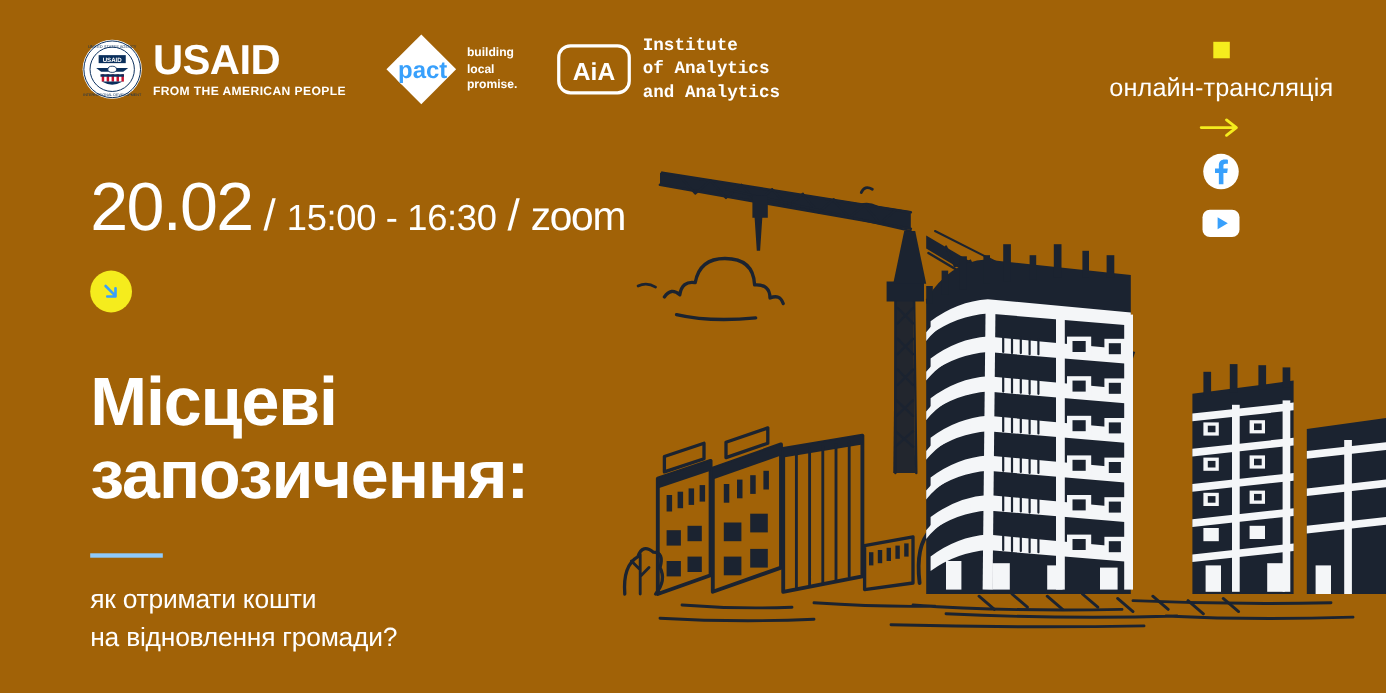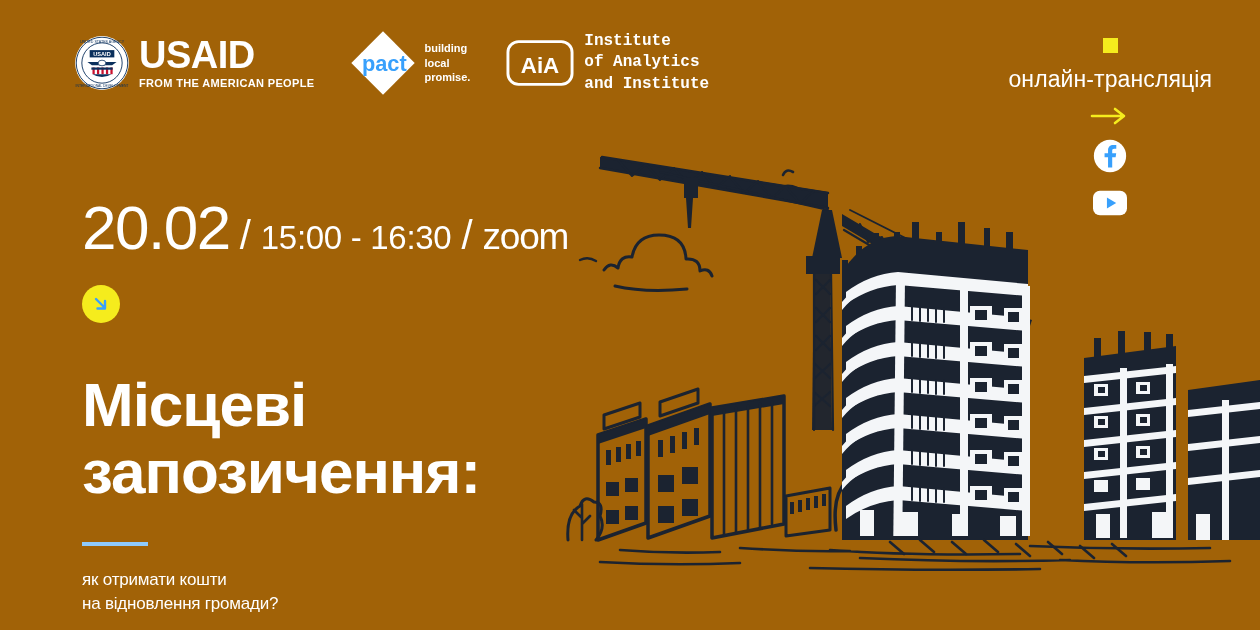--- a/index.html
+++ b/index.html
@@ -95,21 +95,20 @@
   .soc-icon { width: 34px; height: 34px; flex: 0 0 auto; cursor: pointer; }
 
   
   .content { position: absolute; left: 82px; top: 158px; z-index: 30; width: 560px; }
 
   .dateline {
     display: flex;
     align-items: baseline;
     color: #ffffff;
     white-space: nowrap;
-    margin-top: 39px;
   }
   .dl-date {
     font-size: 62px;
     font-weight: 400;
     letter-spacing: -1.5px;
     line-height: 1;
     font-family: "Liberation Sans", sans-serif;
   }
   .dl-sep {
     font-size: 40px;
@@ -154,21 +153,21 @@
   .divider {
     margin-top: 36px;
     width: 66px;
     height: 4px;
     background: #8ecafd;
   }
 
   .subtitle {
     margin-top: 22px;
     color: #ffffff;
-    font-size: 17px;
+    font-size: 24px;
     font-weight: 400;
     line-height: 1.42;
     letter-spacing: -0.2px;
     font-family: "Liberation Sans", sans-serif;
   }
 
   
   .illustration {
     position: absolute;
     right: 0;
@@ -482,21 +481,21 @@
     </div>
 
     <div class="aia-logo">
       <svg class="aia-mark" viewBox="0 0 140 100">
         <rect x="4" y="6" width="132" height="88" rx="22" ry="22" fill="none" stroke="#ffffff" stroke-width="6"></rect>
         <text x="70" y="70" font-size="46" font-weight="bold" fill="#ffffff" text-anchor="middle" font-family="Liberation Sans, sans-serif">AiA</text>
       </svg>
       <div class="aia-tag">
         <div>Institute</div>
         <div>of Analytics</div>
-        <div>and Institute</div>
+        <div>and Analytics</div>
       </div>
     </div>
   </div>
 
   <div class="broadcast">
     <span class="bc-square"></span>
     <span class="bc-label">онлайн-трансляція</span>
     <svg class="bc-arrow" viewBox="0 0 40 20">
       <path d="M2 10 L33 10 M25 3 L34 10 L25 17" stroke="#f5ec1d" stroke-width="2.6" fill="none" stroke-linecap="round" stroke-linejoin="round"></path>
     </svg>

